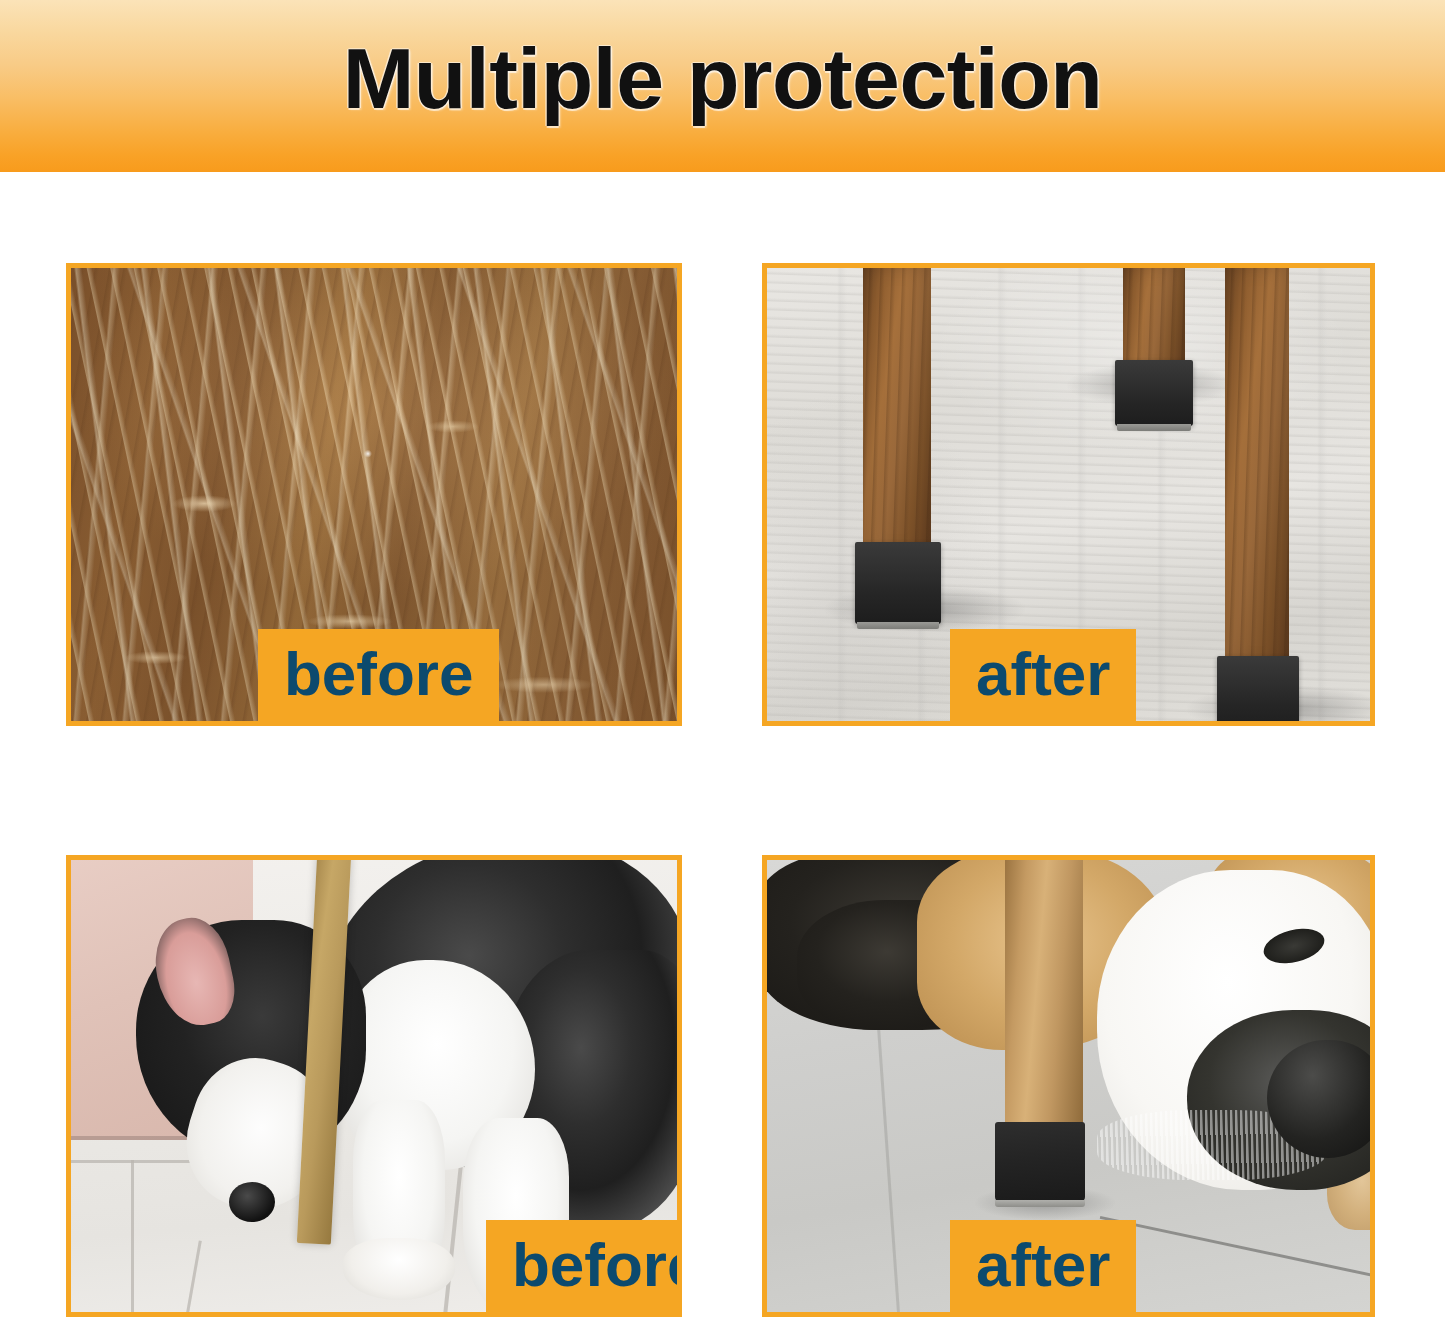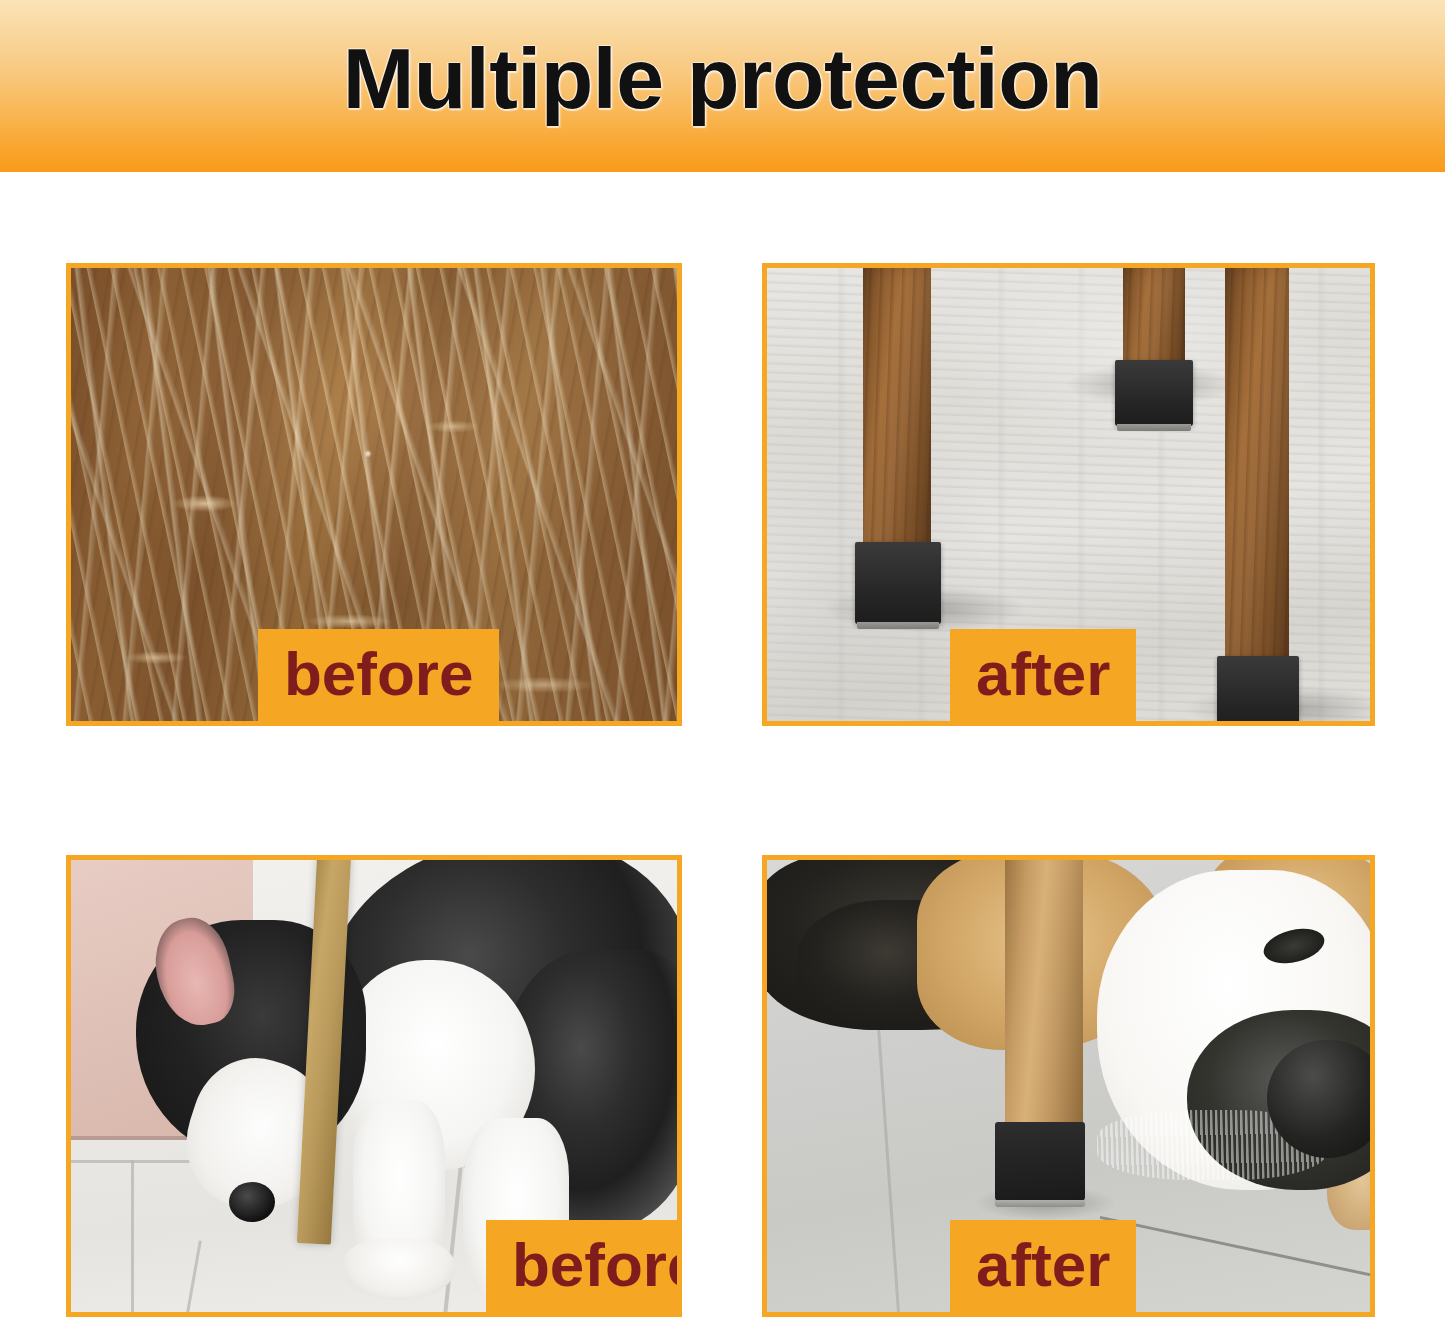--- a/index.html
+++ b/index.html
@@ -65,21 +65,21 @@
     position: absolute;
     left: 0; top: 0; right: 0; bottom: 0;
     overflow: hidden;
   }
 
   
   .caption {
     position: absolute;
     bottom: 0;
     background: #f5a623;
-    color: #7f1d1d;
+    color: #0c4a6e;
     font-size: 62px;
     font-weight: bold;
     line-height: 1;
     padding: 14px 26px 16px 26px;
     letter-spacing: 0px;
     white-space: nowrap;
     z-index: 8;
   }
   .caption-before { left: 187px; }
   .caption-after  { left: 183px; }

